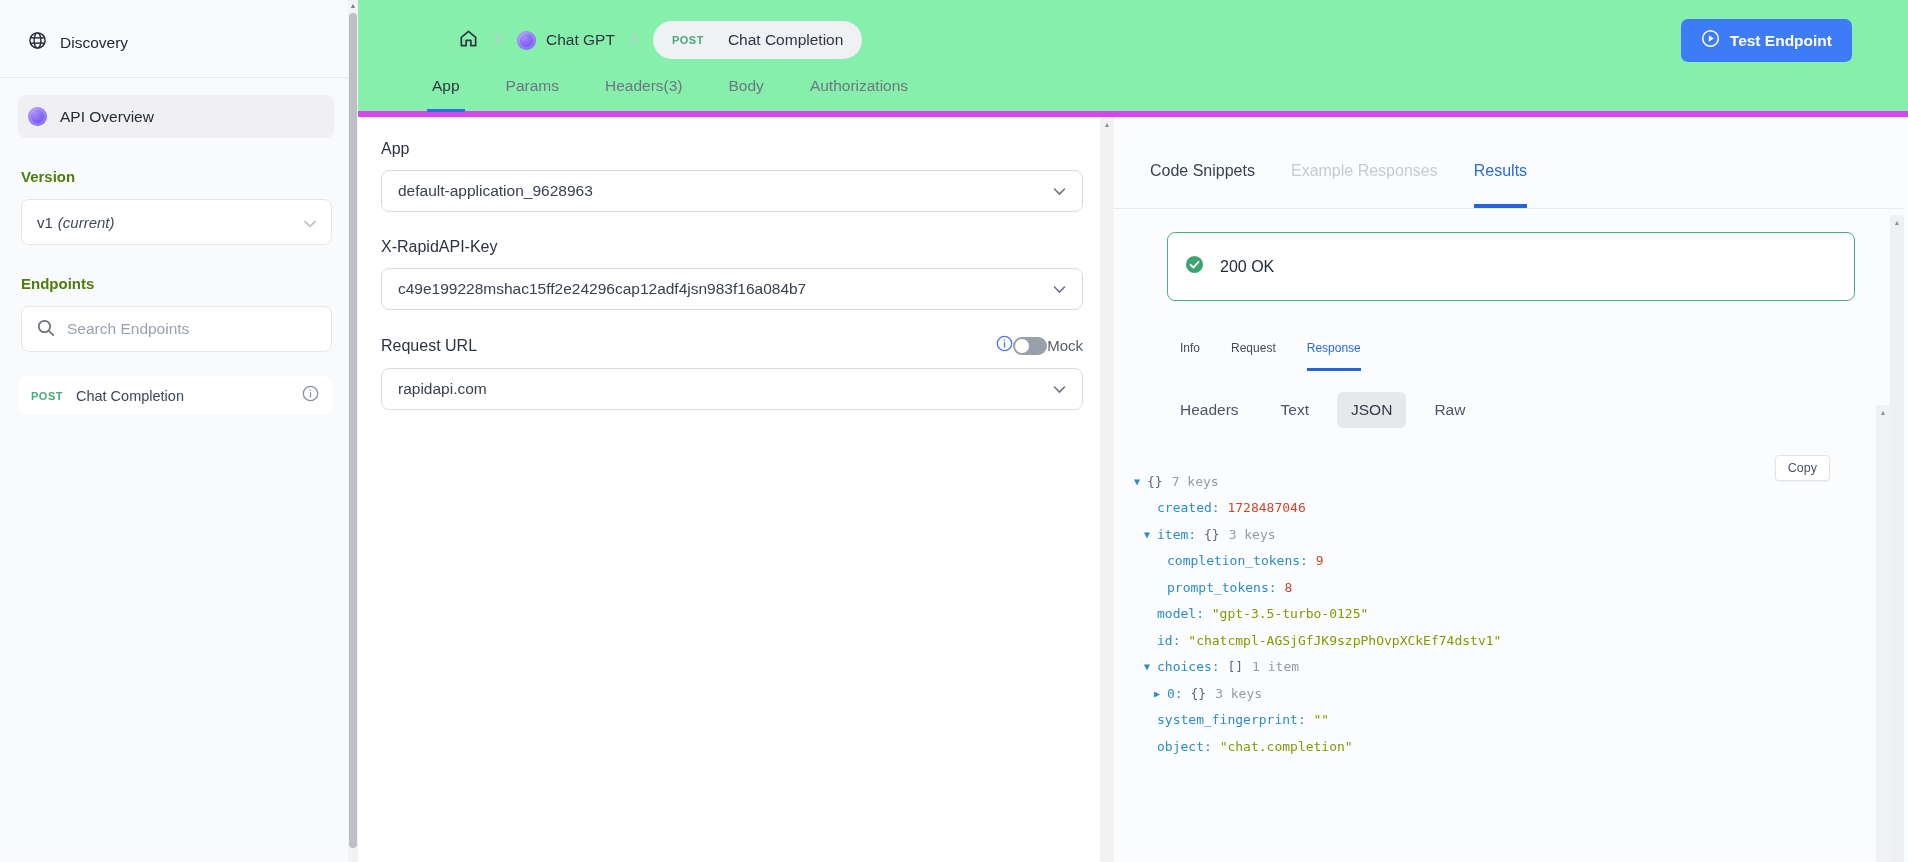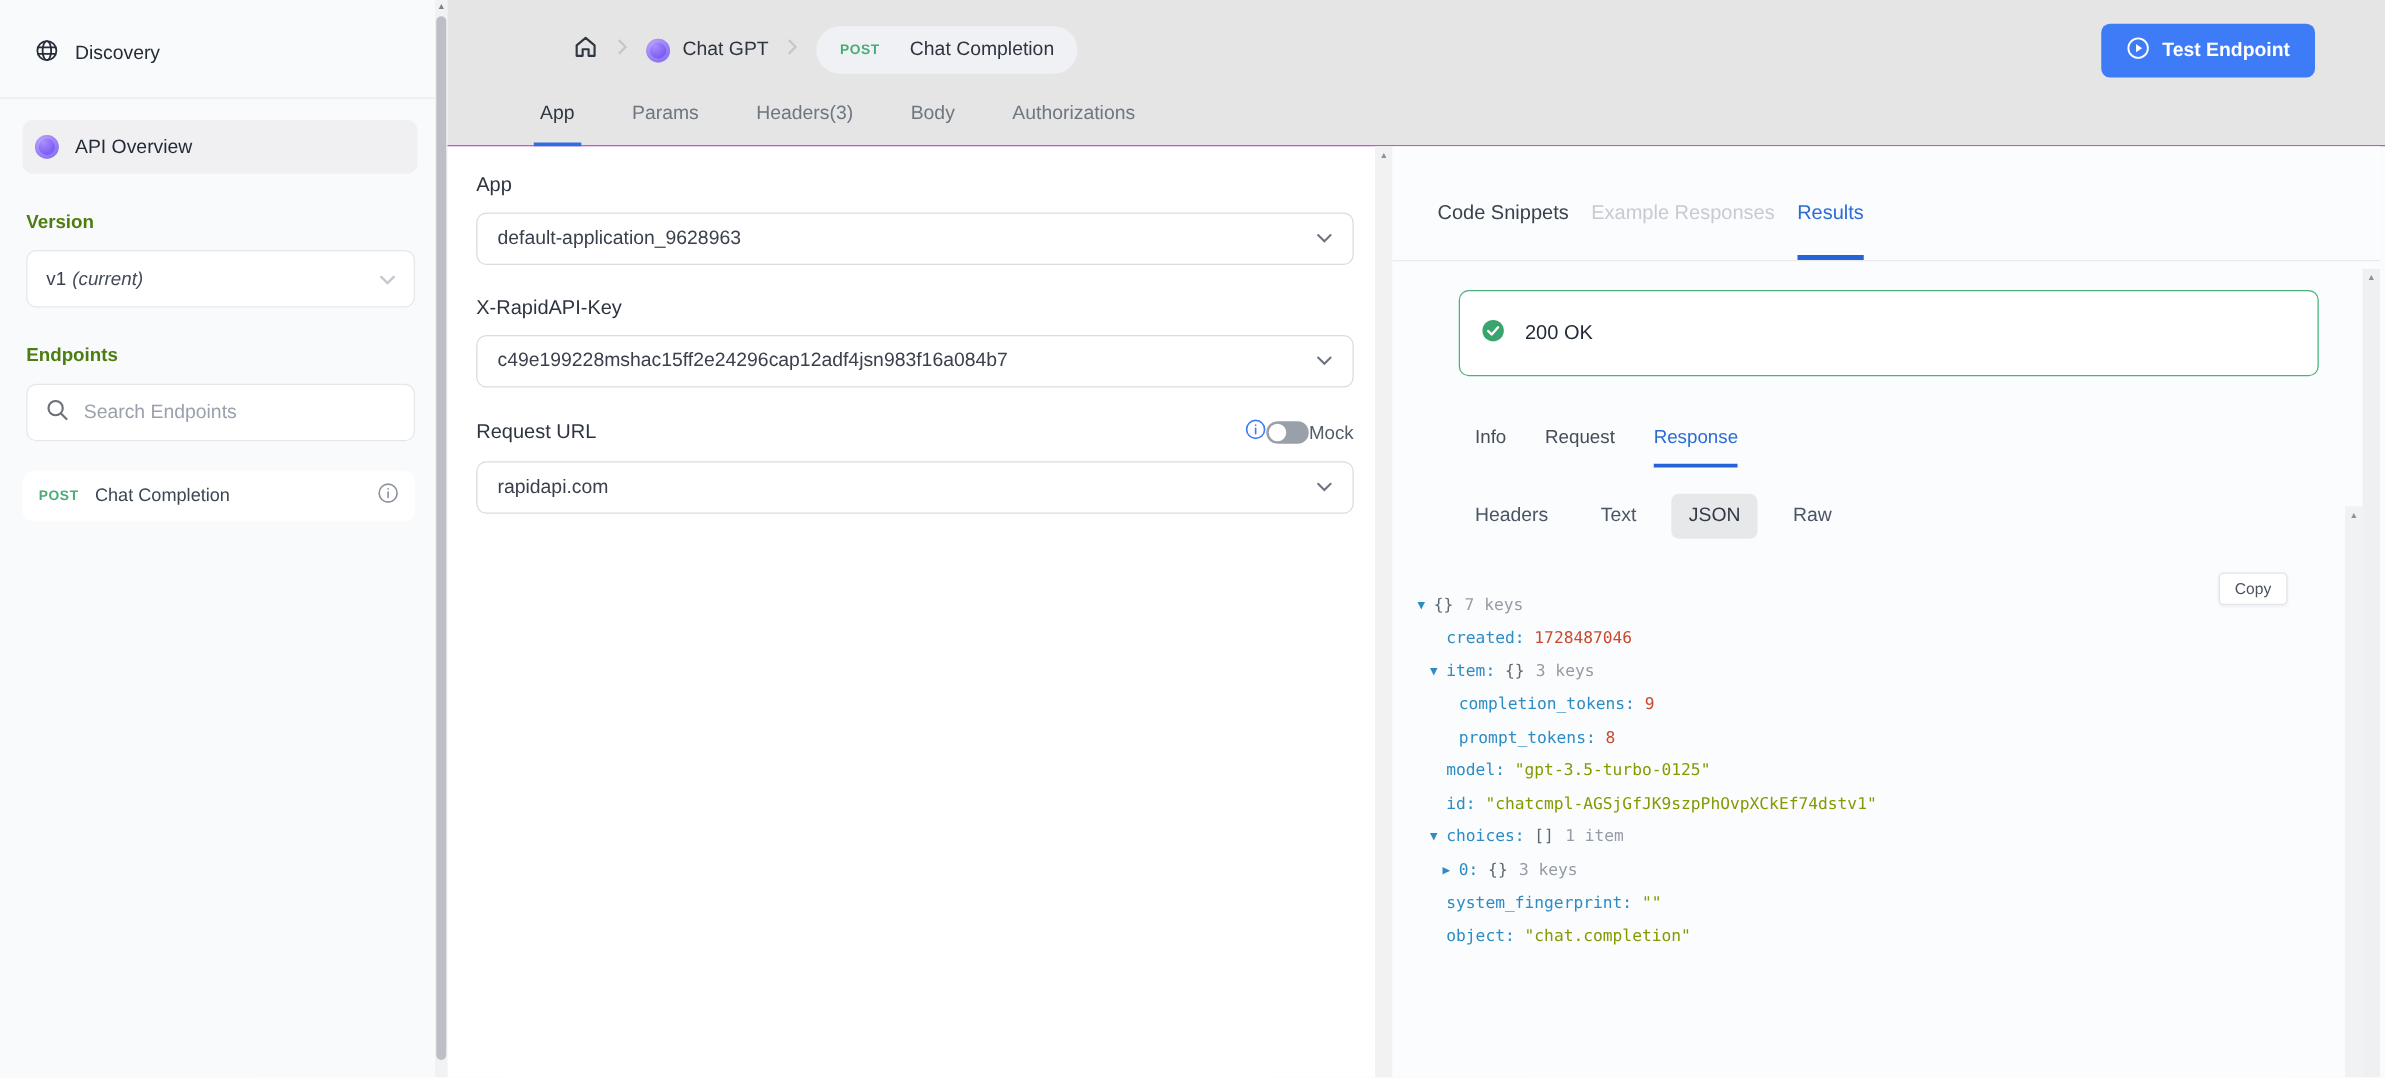--- a/index.html
+++ b/index.html
@@ -34,22 +34,22 @@
 
   
   .sidebar-scroll { width:10px; flex:none; background:#f1f2f3; position:relative; }
   .sidebar-scroll .sarrow { position:absolute; top:0; left:0; width:10px; height:12px;
         font-size:7px; line-height:12px; text-align:center; color:#7c8087; }
   .sidebar-scroll .thumb { position:absolute; top:13px; bottom:14px; left:1px; width:8px;
         background:#bcbfc5; border-radius:4px; }
 
   
   .main { flex:1; display:flex; flex-direction:column; min-width:0; }
-  .topbar { height:117px; flex:none; position:relative; background:#e5e5e5;
-            border-bottom:1px solid #d946ef;text-decoration:underline; }
+  .topbar { height:117px; flex:none; position:relative; background:#86efac;
+            border-bottom:6px solid #d946ef;text-decoration:underline; }
   .breadcrumb { position:absolute; left:100px; top:21px; height:38px;
                 display:flex; align-items:center; gap:15px; }
   .crumb-api { display:flex; align-items:center; gap:10px; font-size:15.5px; color:#2e3540; cursor:pointer; }
   .crumb-pill { background:#eff1f4; border-radius:19px; height:38px; display:flex;
                 align-items:center; padding:0 19px; gap:11px; font-size:15.5px; color:#2e3540; }
   .test-btn { position:absolute; right:56px; top:19px; height:43px; background:#3e7bf7;
               color:#fff; border:none; border-radius:7px; font-size:15.5px; font-weight:700;
               font-family:"Liberation Sans",sans-serif; display:flex; align-items:center;
               gap:10px; padding:0 20px; cursor:pointer; }
   .tabs { position:absolute; left:69px; bottom:-1px; display:flex; gap:36px; }
@@ -71,31 +71,31 @@
                   border-radius:50%; background:#fff; }
   .mock-label { font-size:15px; color:#555d68; }
 
   .mid-scroll { width:14px; flex:none; background:#f2f2f3; position:relative; }
   .mid-scroll .sarrow { position:absolute; top:4px; left:0; width:14px; text-align:center;
                         font-size:7px; color:#8d9198; }
 
   
   .results-panel { flex:1; min-width:0; background:#fbfcfd; position:relative; }
   .right-col { width:4px; flex:none; background:#fafbfc; }
-  .res-tabs { display:flex; gap:18px; padding:45px 0 0 36px; }
+  .res-tabs { display:flex; gap:36px; padding:45px 0 0 36px; }
   .res-tab { font-size:16px; color:#39424e; padding-bottom:24px; cursor:pointer;
              border-bottom:4px solid transparent; }
   .res-tab.disabled { color:#c6cbd2; }
   .res-tab.active { color:#2a6cd6; border-bottom-color:#2563d8; }
   .res-divider { height:1px; background:#e9ebee; }
   .status-box { margin:23px 49px 0 53px; height:69px; border:1px solid #49b07f; border-radius:8px;
                 background:#fff; display:flex; align-items:center; padding:0 17px; gap:16px; }
   .status-text { font-size:16px; color:#222b38; }
   .sub-tabs { display:flex; gap:31px; margin:40px 0 0 66px; }
-  .sub-tab { font-size:15px; color:#454d59; padding-bottom:13px; cursor:pointer;
+  .sub-tab { font-size:12px; color:#454d59; padding-bottom:13px; cursor:pointer;
              border-bottom:3px solid transparent; }
   .sub-tab.active { color:#2a6cd6; border-bottom-color:#2563d8; }
   .view-btns { display:flex; gap:14px; margin:21px 0 0 52px; align-items:center; }
   .view-btn { font-size:15.5px; color:#4b5563; padding:9px 14px; border-radius:6px; cursor:pointer; }
   .view-btn.active { background:#e7e8ea; color:#323a46; }
 
   .json-area { position:relative; margin-top:40px; font-family:"DejaVu Sans Mono",monospace;
                font-size:13px; }
   .jrow { height:26.5px; display:flex; align-items:center; white-space:pre; }
   .jrow.i0 { padding-left:33px; } .jrow.i1 { padding-left:43px; } .jrow.i2 { padding-left:53px; }

